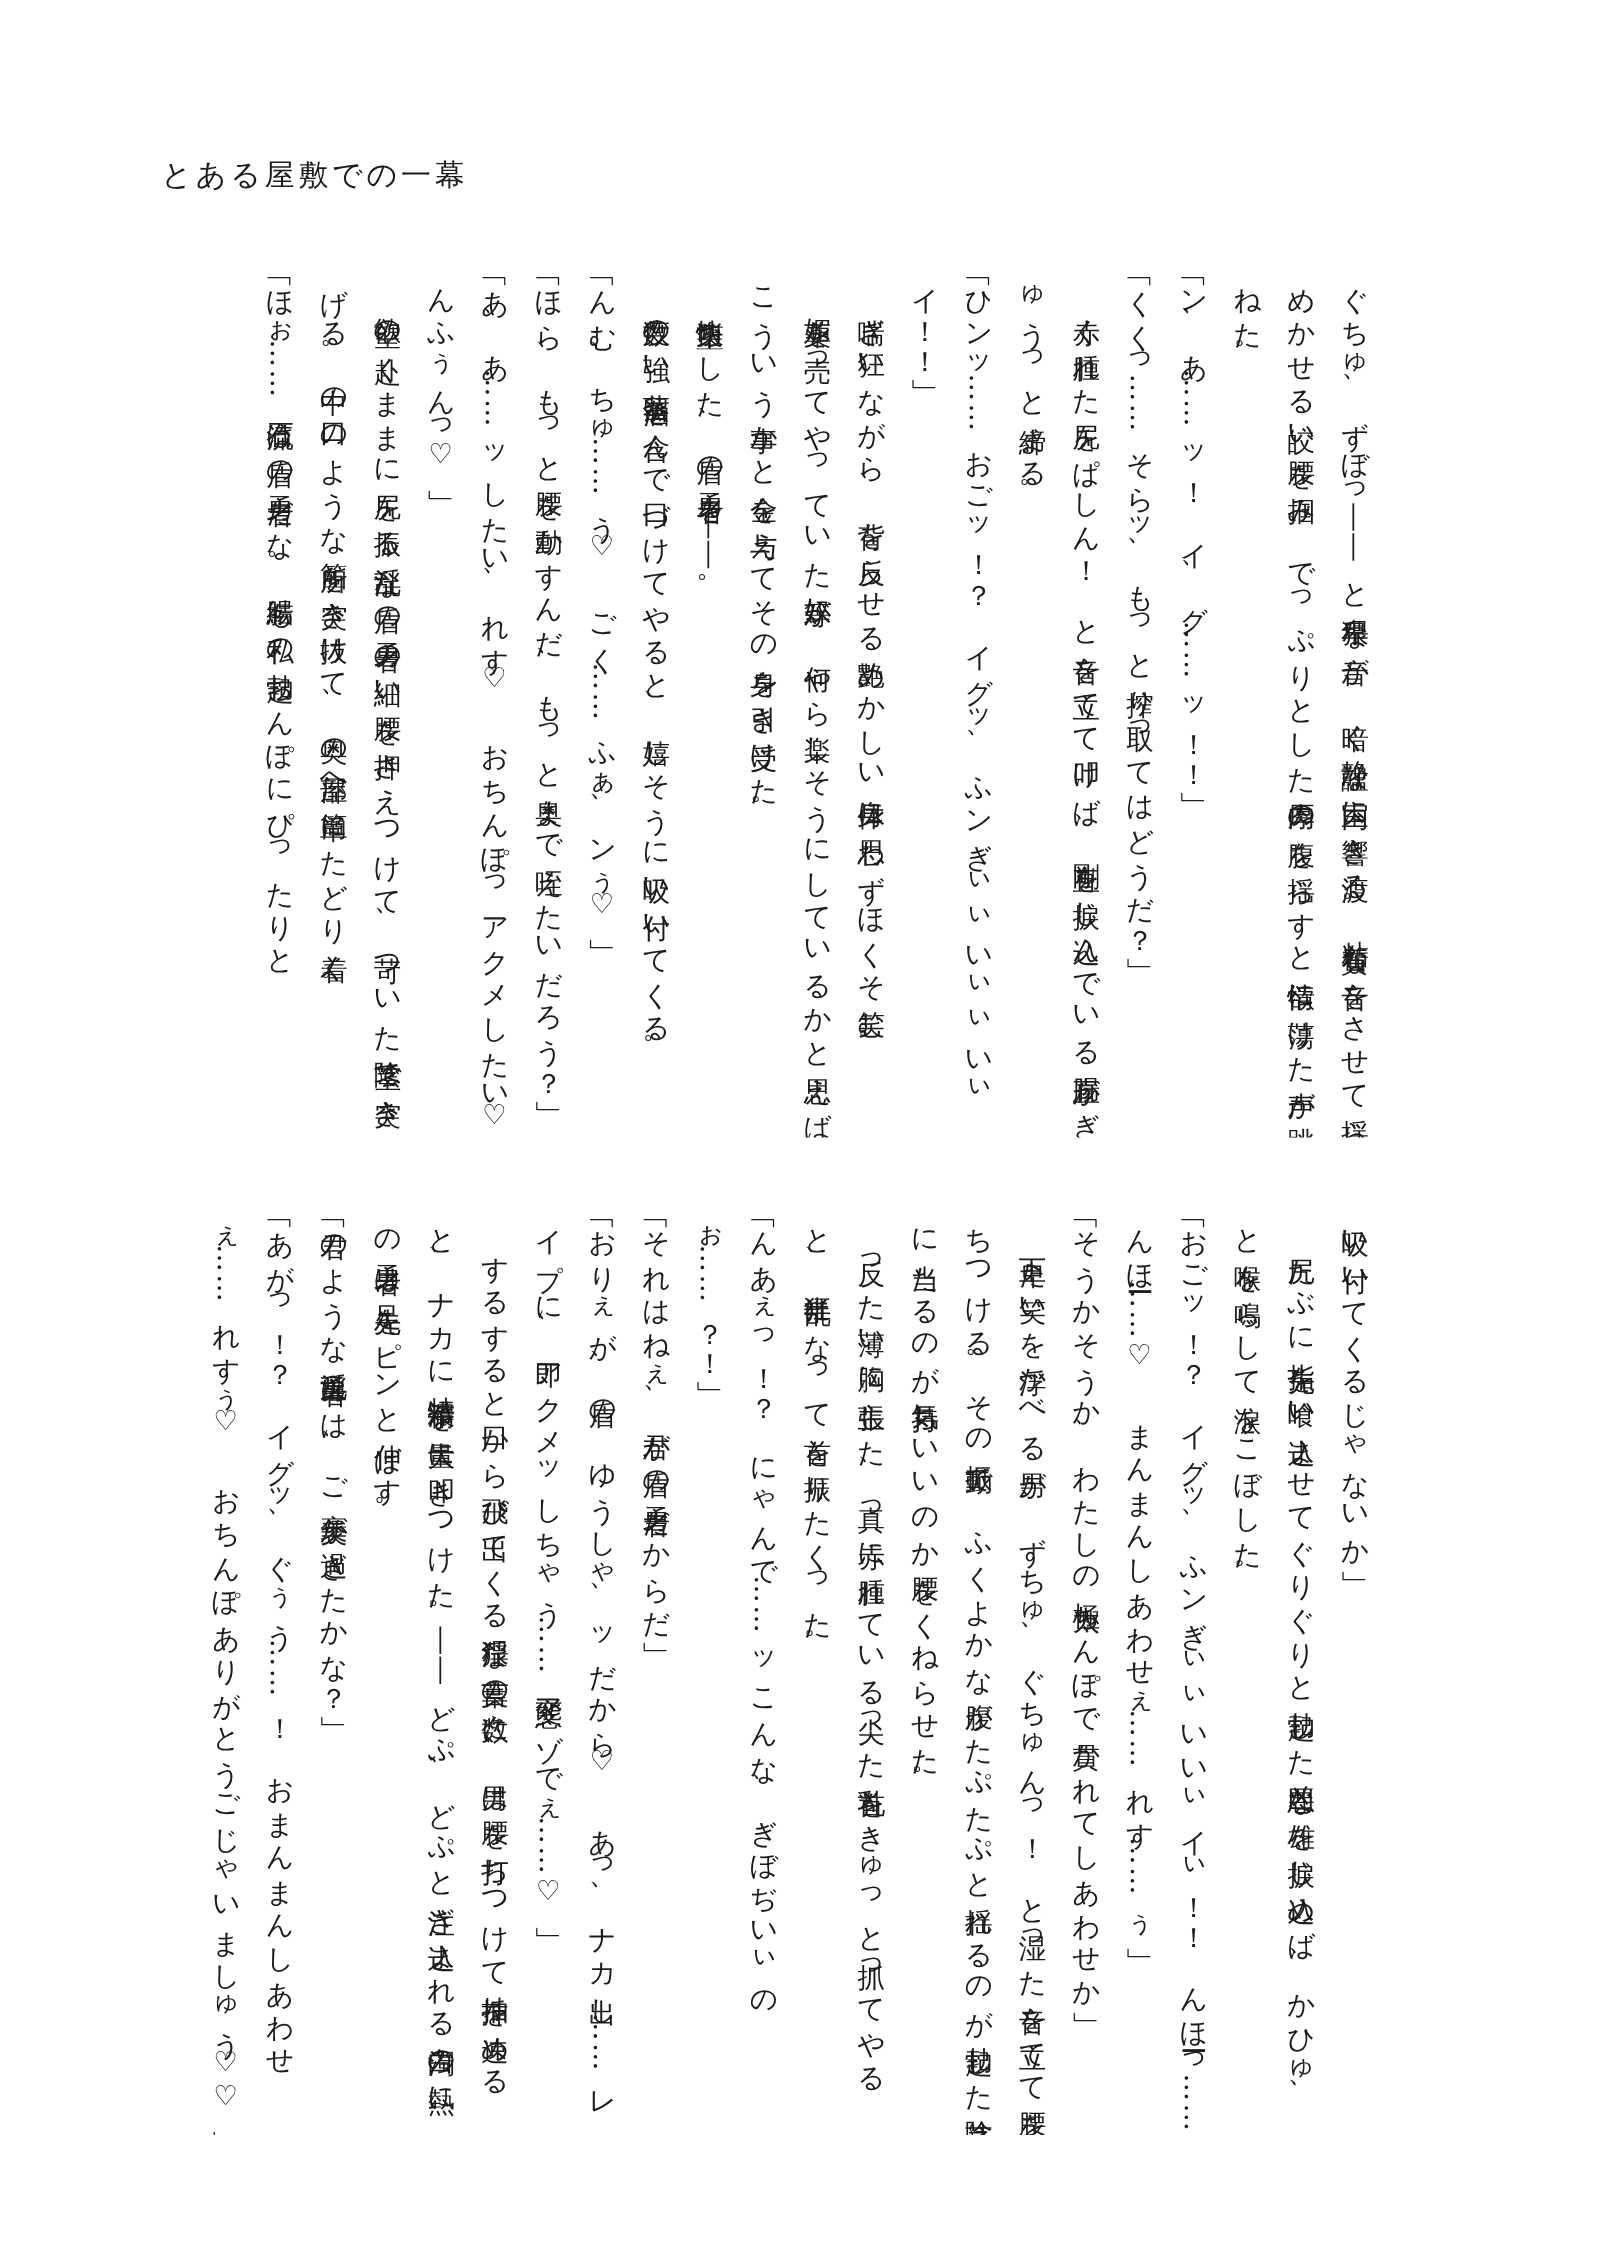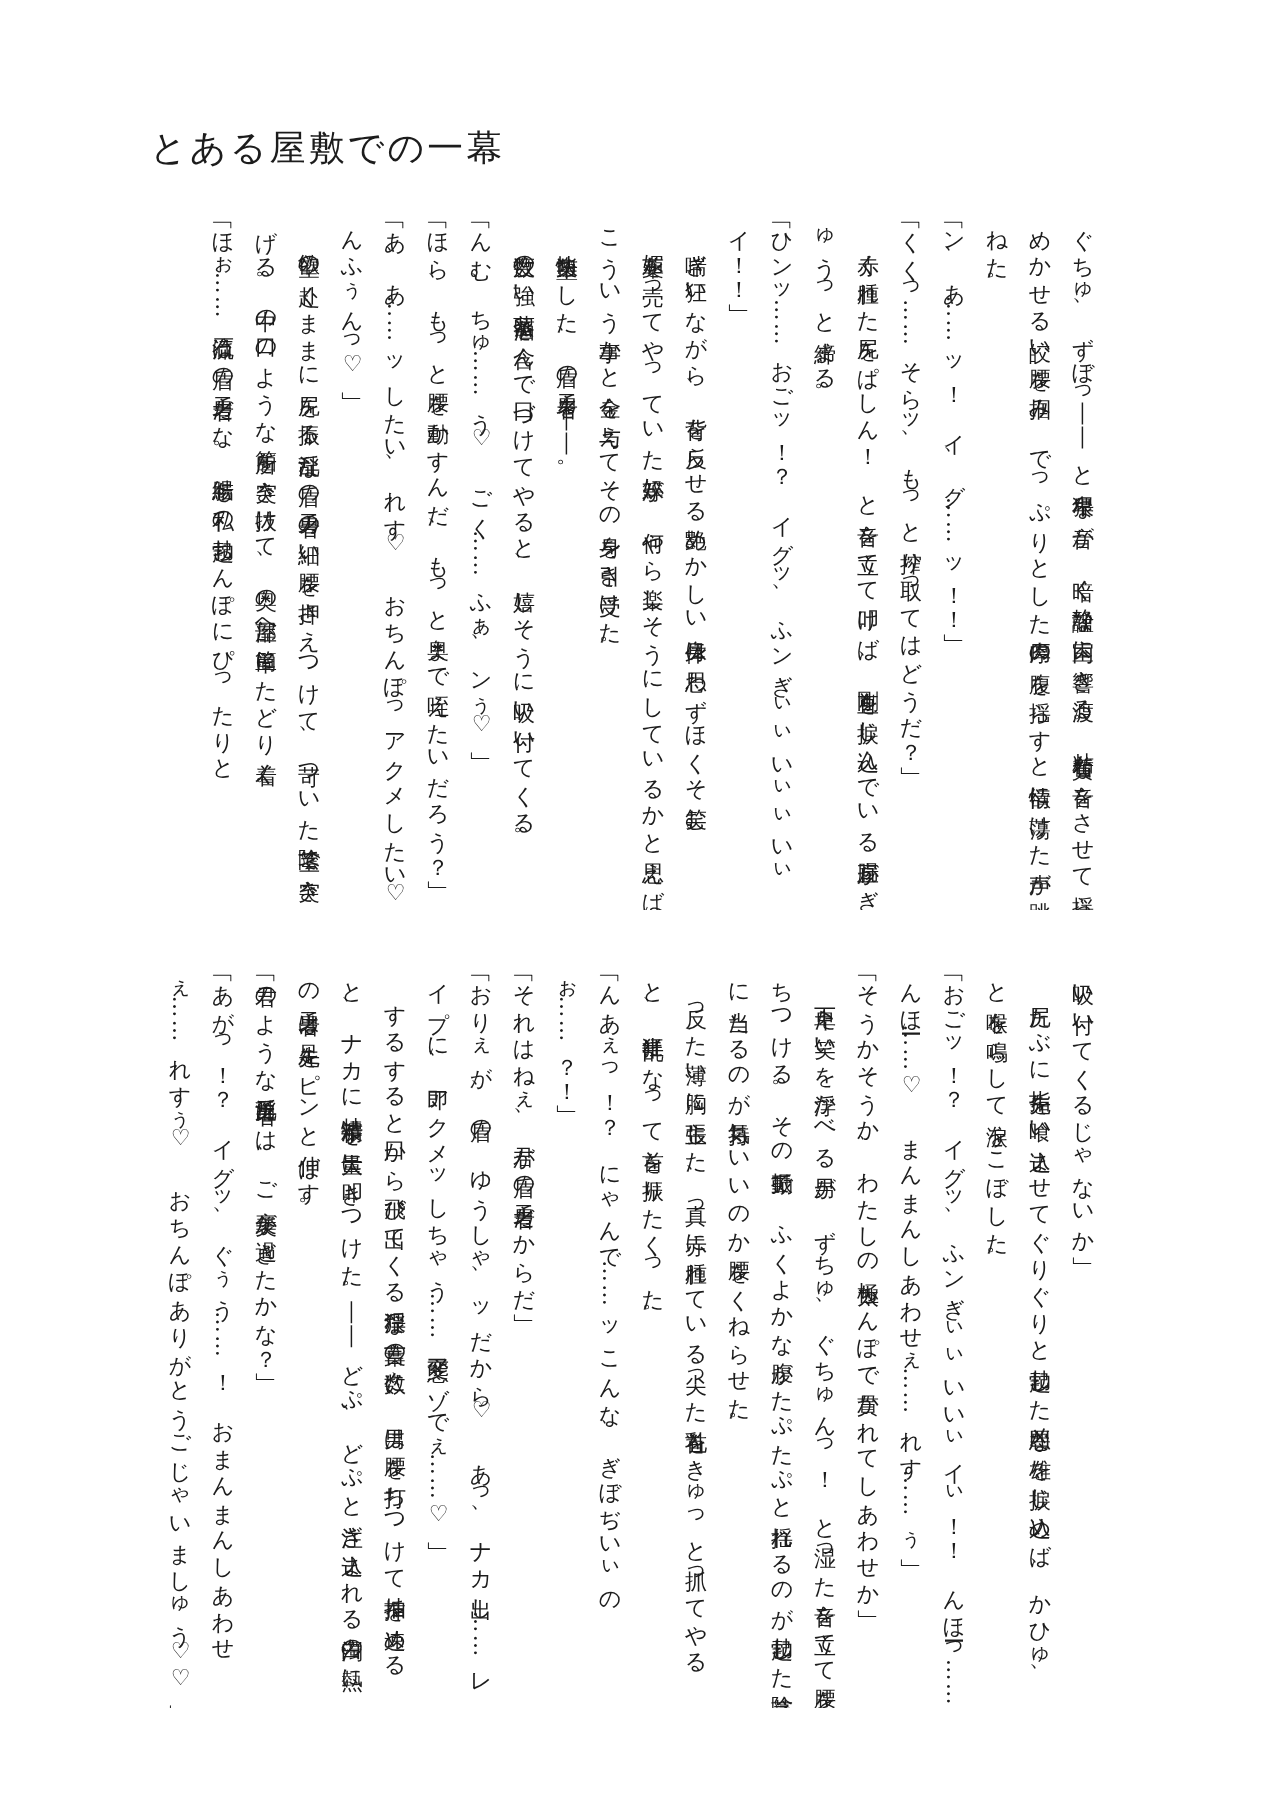--- a/index.html
+++ b/index.html
@@ -7,22 +7,22 @@
     position:relative;
     width:1280px;height:1808px;
     background:#ffffff;
     margin:0 auto;
     overflow:hidden;
     font-family:"DejaVu Serif","Liberation Serif",serif;
     color:#1c1c1c;
   }
   .page-title{
     position:absolute;
-    left:150px;top:124px;
-    font-size:36px;
+    left:129px;top:124px;
+    font-size:24px;
     letter-spacing:3px;
     writing-mode:horizontal-tb;
     white-space:nowrap;
   }
   .vblock{
     position:absolute;
     right:175px;
     writing-mode:vertical-rl;
     text-orientation:mixed;
     font-size:22px;

